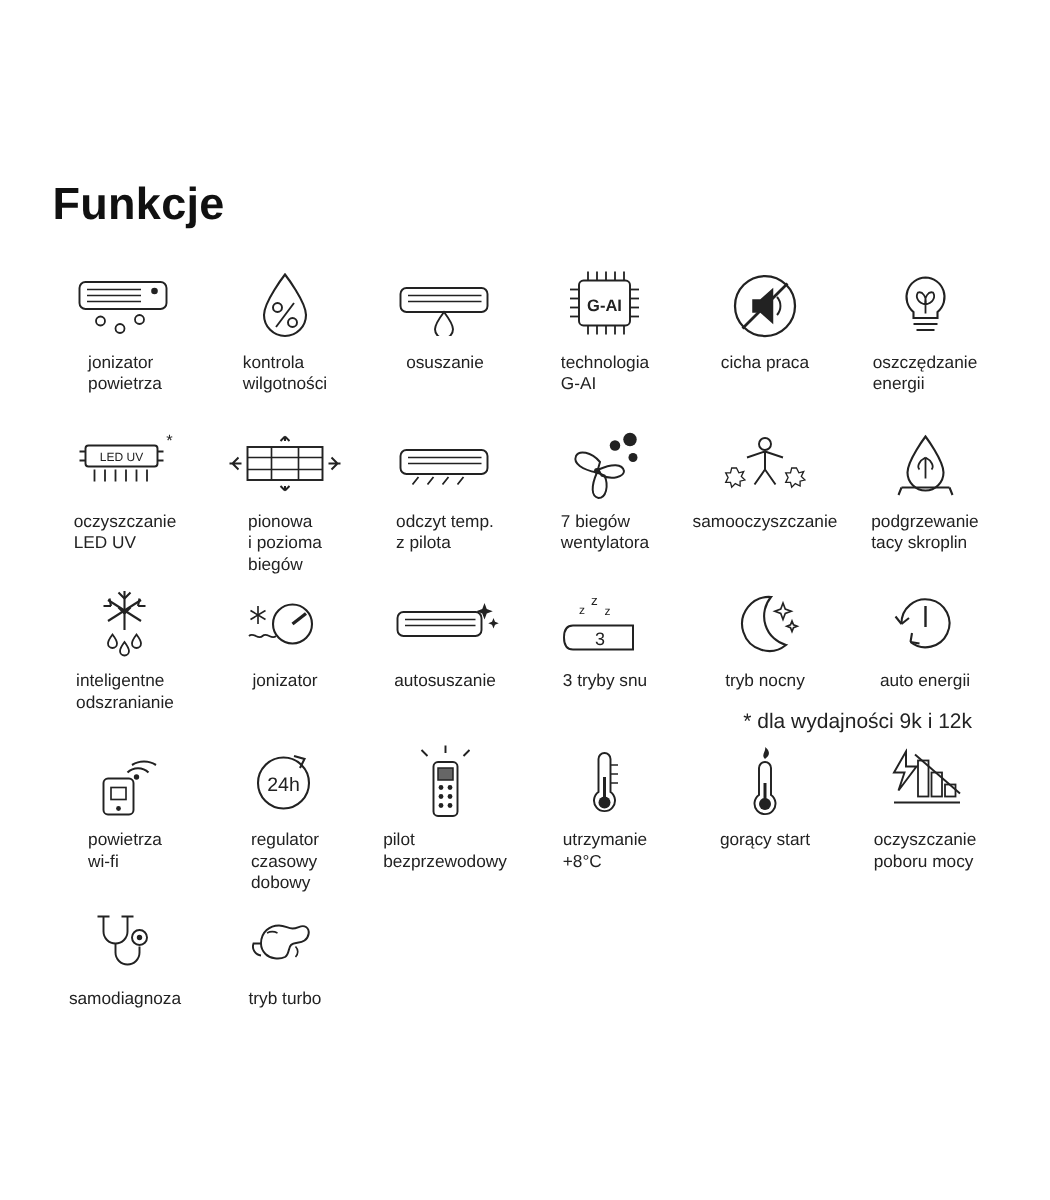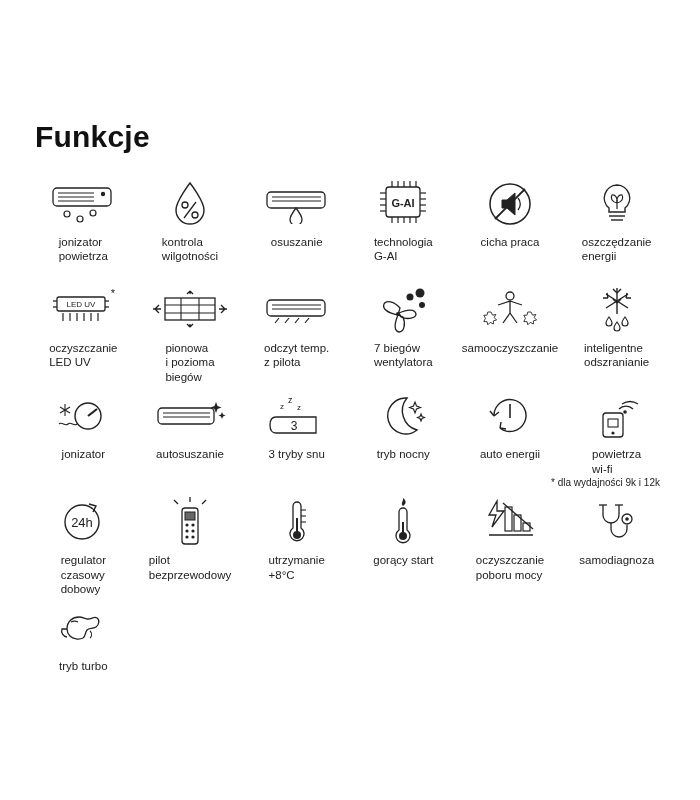--- a/index.html
+++ b/index.html
@@ -56,23 +56,23 @@
   .label {
     font-size: 11.5px;
     line-height: 1.25;
     text-align: left;
     color: #222222;
     max-width: 104px;
     white-space: pre-line;
   }
   .footnote {
     position: absolute;
-    right: 40px;
+    right: 52px;
     bottom: 128px;
-    font-size: 10px;
+    font-size: 14px;
     color: #222222;
   }
   .empty { visibility: hidden; }
 </style>
 </head>
 <body>
 
 <div class="page">
 
   <h1 class="title">Funkcje</h1>
@@ -254,20 +254,32 @@
         <svg width="58" height="48" viewBox="0 0 58 48">
           <circle cx="29" cy="10" r="4" fill="none" stroke="#222" stroke-width="1.3"></circle>
           <path d="M29 15 c-6 2 -12 4 -12 4 M29 15 c6 2 12 4 12 4 M29 15 v12 M29 27 l-7 10 M29 27 l7 10" fill="none" stroke="#222" stroke-width="1.3"></path>
           <path d="M10 20 l2 4 l4 -1 l-2 4 l3 3 l-4 1 l0 4 l-4 -2 l-3 3 l-1 -4 l-4 0 l2 -4 l-2 -4 l4 0 l1 -4 z" fill="none" stroke="#222" stroke-width="1.1" transform="translate(2,10) scale(0.8)"></path>
           <path d="M10 20 l2 4 l4 -1 l-2 4 l3 3 l-4 1 l0 4 l-4 -2 l-3 3 l-1 -4 l-4 0 l2 -4 l-2 -4 l4 0 l1 -4 z" fill="none" stroke="#222" stroke-width="1.1" transform="translate(42,10) scale(0.8)"></path>
         </svg>
       </div>
       <div class="label">samooczyszczanie</div>
     </div>
 
+    <div class="cell">
+      <div class="icon">
+        <svg width="48" height="50" viewBox="0 0 48 50">
+          <path d="M24 6 C24 6 12 22 12 30 a12 12 0 0 0 24 0 C36 22 24 6 24 6 Z" fill="none" stroke="#222" stroke-width="1.4"></path>
+          <path d="M24 20 v14 M24 20 c-4 2 -6 6 -4 8 M24 20 c4 2 6 6 4 8" fill="none" stroke="#222" stroke-width="1.2"></path>
+          <path d="M8 40 h32" stroke="#222" stroke-width="1.4"></path>
+          <path d="M8 40 l-2 5 M40 40 l2 5" stroke="#222" stroke-width="1.4"></path>
+        </svg>
+      </div>
+      <div class="label">podgrzewanie
+tacy skroplin</div>
+    </div>
 
     <div class="cell">
       <div class="icon">
         <svg width="52" height="52" viewBox="0 0 52 52">
           <g stroke="#222" stroke-width="1.4" fill="none">
             <line x1="26" y1="4" x2="26" y2="30"></line>
             <line x1="15" y1="10" x2="37" y2="24"></line>
             <line x1="37" y1="10" x2="15" y2="24"></line>
             <path d="M26 9 l-4 -4 M26 9 l4 -4"></path>
             <path d="M26 19 l-4 -4 M26 19 l4 -4"></path>

